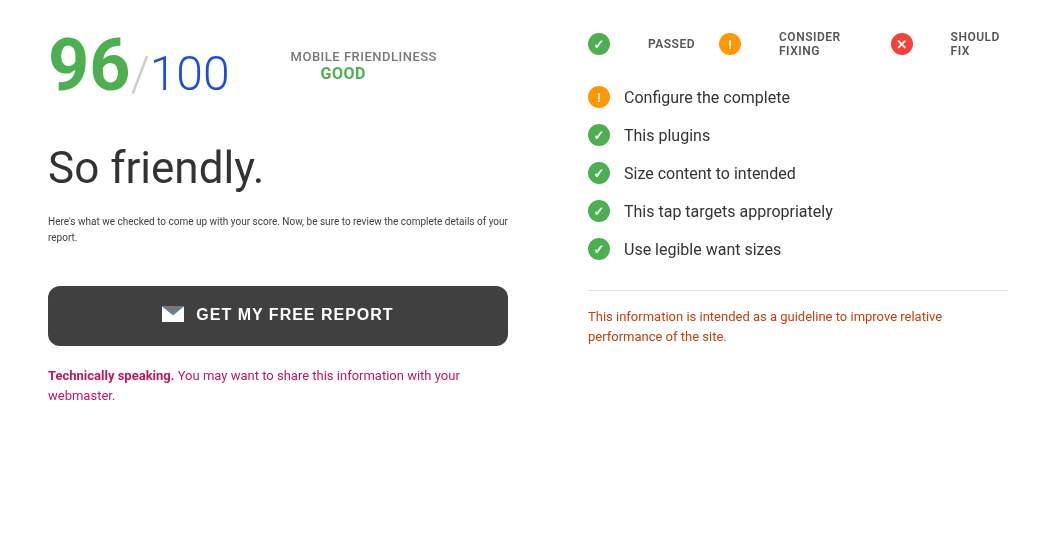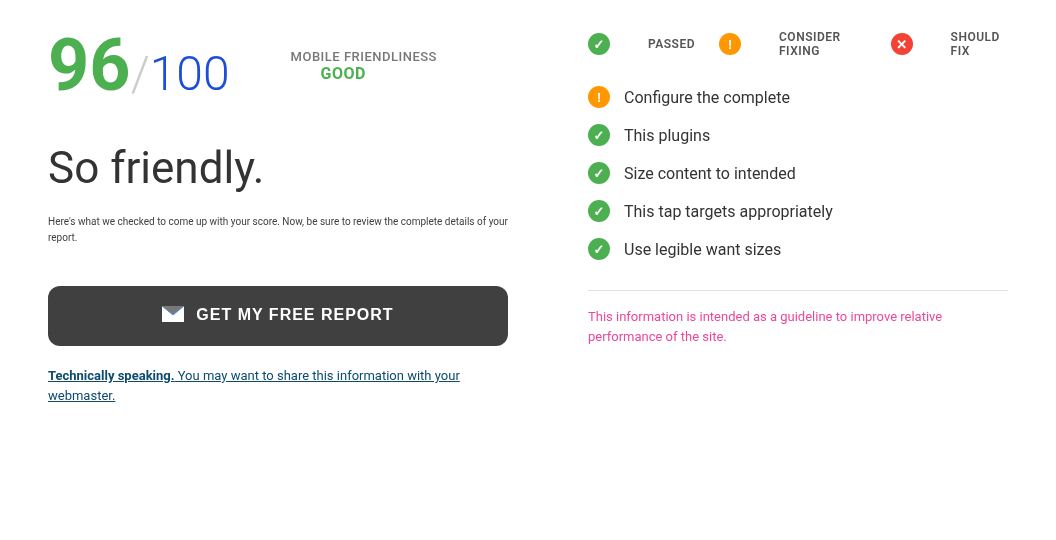--- a/index.html
+++ b/index.html
@@ -95,23 +95,22 @@
       border: none;
       border-radius: 12px;
       padding: 20px 30px;
       cursor: pointer;
       width: 100%;
       max-width: 460px;
       margin-bottom: 20px;
     }
     .footnote {
       font-size: 13px;
-      color: #0c4a6e;
+      color: #be185d;
       line-height: 1.5;
-      text-decoration: underline;
     }
     .footnote strong { font-weight: 700; }
 
     
     .right-panel {
       flex: 1;
       display: flex;
       flex-direction: column;
       padding-top: 0;
     }
@@ -164,21 +163,21 @@
       font-size: 16px;
       color: #333;
     }
     .divider {
       border: none;
       border-top: 1px solid #e0e0e0;
       margin-bottom: 16px;
     }
     .guideline-text {
       font-size: 13px;
-      color: #ec4899;
+      color: #c2410c;
       line-height: 1.5;
       max-width: 360px;
     }
   </style>
 </head>
 <body>
 
 <div class="container">
 
   <div class="left-panel">

